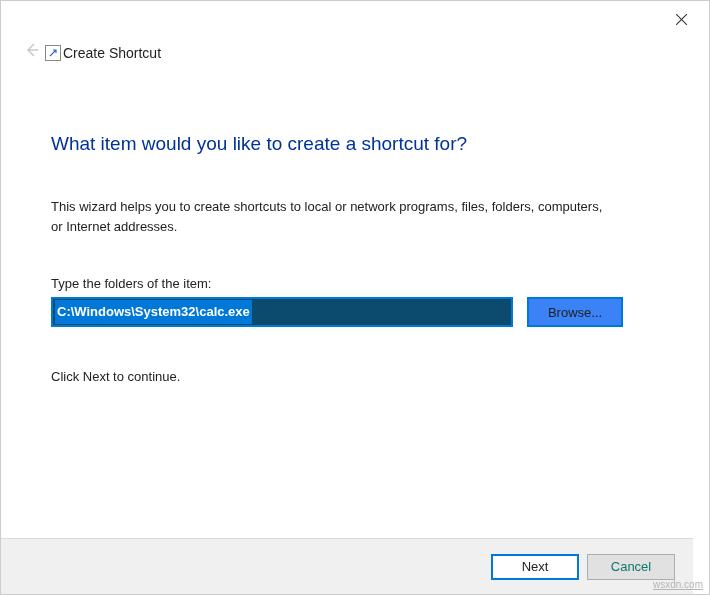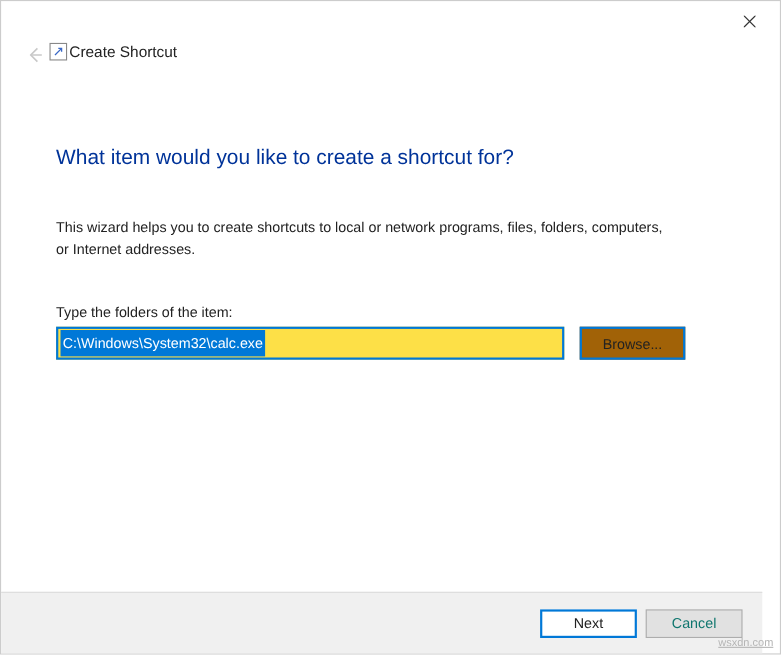--- a/index.html
+++ b/index.html
@@ -24,21 +24,21 @@
       width: 44px;
       height: 30px;
       display: flex;
       align-items: center;
       justify-content: center;
       cursor: pointer;
     }
     .close-btn svg { width: 11px; height: 11px; }
     .header {
       display: flex;
-      align-items: flex-start;
+      align-items: flex-end;
       padding: 2px 20px 14px 20px;
       gap: 2px;
     }
     .back-arrow {
       width: 22px;
       height: 22px;
       display: flex;
       align-items: center;
       justify-content: center;
       color: #b0b0b0;
@@ -94,28 +94,29 @@
       display: inline-block;
       line-height: 22px;
     }
     .path-input-wrapper {
       flex: 0 0 462px;
       height: 30px;
       border: 2px solid #0078d7;
       padding: 1px 2px;
       display: flex;
       align-items: center;
-      background: #fde047;
+      background: #0c4a6e;
       cursor: text;
+      font-weight: bold;
     }
     .browse-btn {
       width: 96px;
       height: 30px;
       border: 2px solid #0078d7;
-      background: #a16207;
+      background: #3b82f6;
       font-family: inherit;
       font-size: 13px;
       color: #222;
       cursor: pointer;
     }
     .continue-text {
       font-size: 13px;
       color: #222;
     }
     .footer {
@@ -189,20 +190,21 @@
 <div class="content">
   <h1 class="heading">What item would you like to create a shortcut for?</h1>
   <p class="desc">This wizard helps you to create shortcuts to local or network programs, files, folders, computers, or Internet addresses.</p>
   <div class="label">Type the folders of the item:</div>
   <div class="input-row">
     <div class="path-input-wrapper">
       <span class="input-selection">C:\Windows\System32\calc.exe</span>
     </div>
     <button class="browse-btn">Browse...</button>
   </div>
+  <div class="continue-text">Click Next to continue.</div>
 </div>
 
 <div class="footer">
   <button class="footer-btn next-btn">Next</button>
   <button class="footer-btn cancel-btn">Cancel</button>
 </div>
 
 <div class="watermark">wsxdn.com</div>
 
 </body></html>

